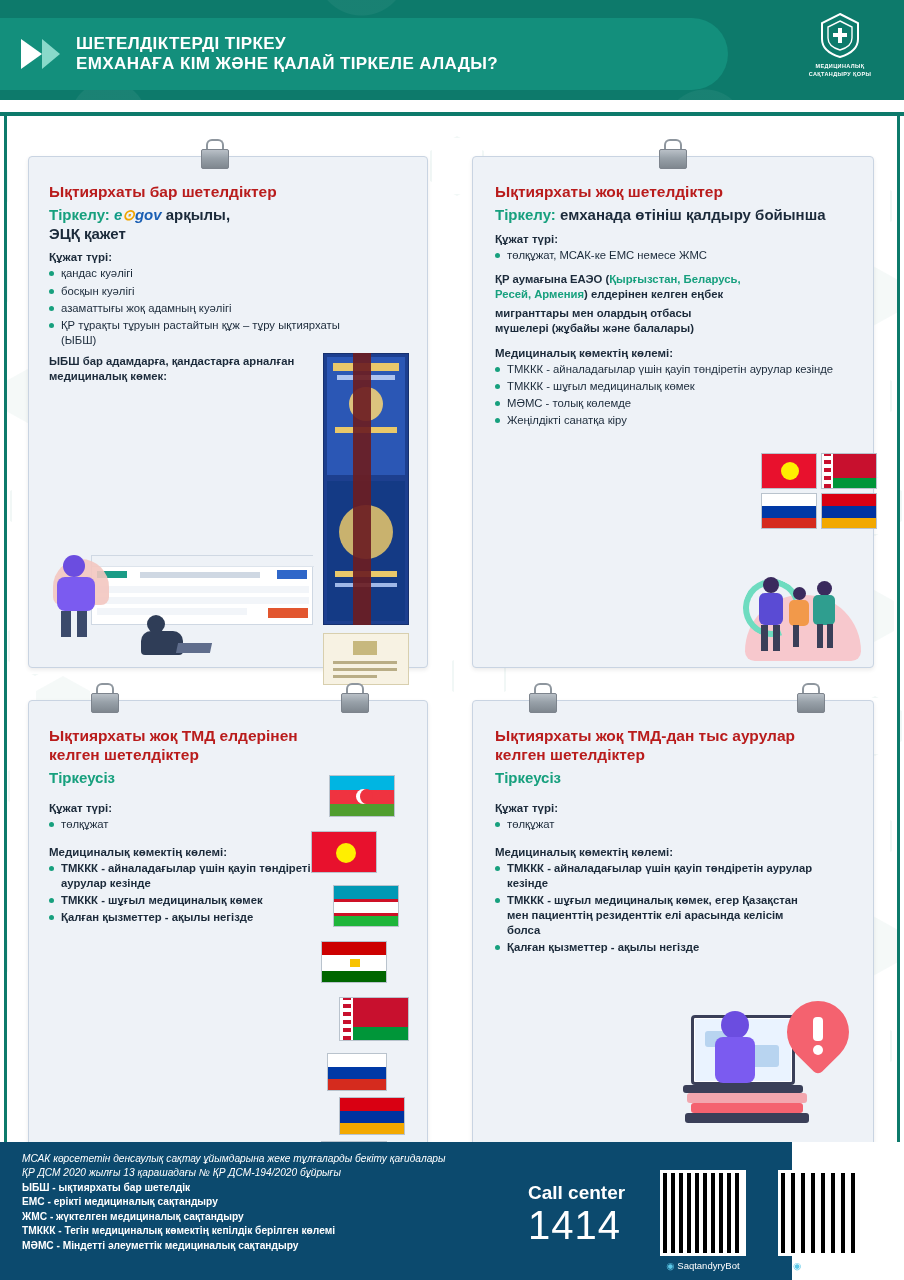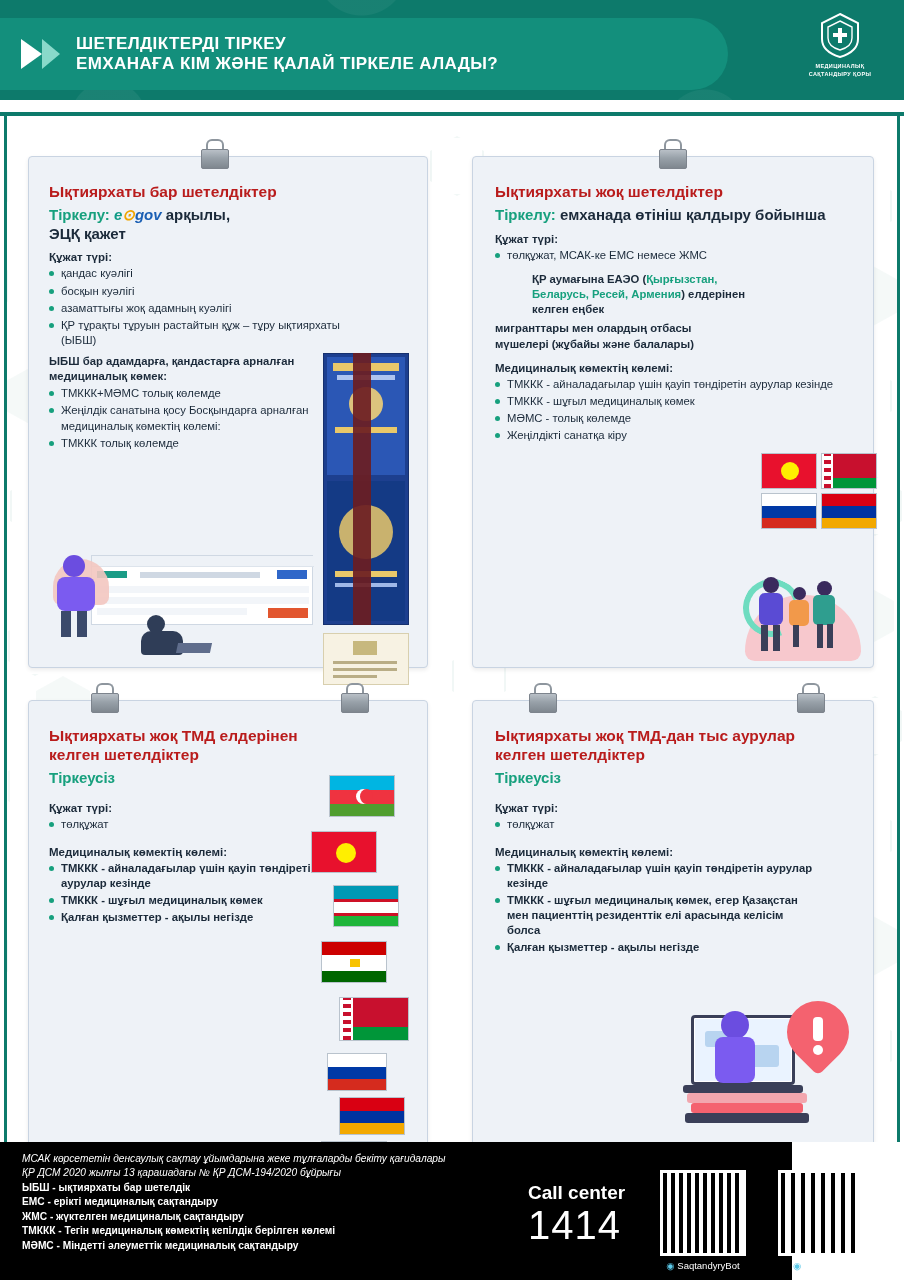--- a/index.html
+++ b/index.html
@@ -117,21 +117,21 @@
   .egov .dot { color:#f0a500; }
   .egov .gov { color:#1a5fb4; }
 
   
   .flag { width:56px; height:36px; border:1px solid #b9c3cd; position:relative; overflow:hidden; background:#fff;}
   .fl-row { position:absolute; left:0; width:100%; }
 
   
   .footer {
     position:absolute; left:0; top:1142px; width:792px; height:138px;
-    background:#000000; color:#ffffff;
+    background:#0c4a6e; color:#ffffff;
   }
   .footer-inner { position:absolute; left:22px; top:10px; width:560px; }
   .footer-line { font-size:10.2px; line-height:1.42; font-style:italic; }
   .footer-line.b { font-weight:bold; font-style:normal; }
   .callcenter { position:absolute; left:528px; top:40px; width:170px; text-align:left; }
   .cc-label { font-size:19px; font-weight:bold; }
   .cc-number { font-size:40px; font-weight:normal; line-height:1.05; letter-spacing:1px; }
   .qr { position:absolute; width:86px; height:86px; top:28px; background:#fff; padding:3px; }
   .qr canvas, .qr .grid { width:100%; height:100%; }
   .qr-cap { position:absolute; top:118px; font-size:9.5px; color:#fff; text-align:center; width:120px; }
@@ -218,25 +218,20 @@
 
       <div class="label-bold">Құжат түрі:</div>
       <ul class="bullets">
         <li>қандас куәлігі</li>
         <li>босқын куәлігі</li>
         <li>азаматтығы жоқ адамның куәлігі</li>
         <li>ҚР тұрақты тұруын растайтын құж – тұру ықтиярхаты (ЫБШ)</li>
       </ul>
 
       <div class="para">ЫБШ бар адамдарға, қандастарға арналған медициналық көмек:</div>
-      <ul class="bullets">
-        <li>ТМККК+МӘМС толық көлемде</li>
-        <li>Жеңілдік санатына қосу Босқындарға арналған медициналық көмектің көлемі:</li>
-        <li>ТМККК толық көлемде</li>
-      </ul>
     </div>
 
     <div style="position:absolute; left:294px; top:196px; width:86px; height:310px;">
       <div style="position:absolute; left:0; top:0; width:86px; height:272px; background:#1d3f8f; border:1px solid #16306e;"></div>
       <div style="position:absolute; left:4px; top:4px; width:78px; height:118px; background:#2b57b5;"></div>
       <div style="position:absolute; left:10px; top:10px; width:66px; height:8px; background:#e9c86a;"></div>
       <div style="position:absolute; left:14px; top:22px; width:58px; height:5px; background:#cfe0ff; opacity:.8;"></div>
       <div style="position:absolute; left:26px; top:34px; width:34px; height:34px; background:#f0cf77; border-radius:50%; opacity:.9;"></div>
       <div style="position:absolute; left:12px; top:74px; width:62px; height:6px; background:#e9c86a;"></div>
       <div style="position:absolute; left:4px; top:128px; width:78px; height:140px; background:#143a85;"></div>
@@ -288,21 +283,21 @@
         <span class="green">Тіркелу:</span>
         <span>емханада өтініш қалдыру бойынша</span>
       </div>
 
       <div class="label-bold">Құжат түрі:</div>
       <ul class="bullets">
         <li>төлқұжат, МСАК-ке ЕМС немесе ЖМС</li>
       </ul>
 
       <div style="width:250px;">
-        <div class="para" style="margin-top:9px;margin-left:37px;">
+        <div class="para" style="margin-top:9px;">
           <span>ҚР аумағына ЕАЭО (</span><span class="green">Қырғызстан, Беларусь, Ресей, Армения</span><span>) елдерінен келген еңбек</span>
         </div>
         <div class="para-reg" style="font-weight:bold;">мигранттары мен олардың отбасы мүшелері (жұбайы және балалары)</div>
       </div>
 
       <div class="label-bold" style="margin-top:10px;">Медициналық көмектің көлемі:</div>
       <ul class="bullets" style="width:348px;">
         <li>ТМККК - айналадағылар үшін қауіп төндіретін аурулар кезінде</li>
         <li>ТМККК - шұғыл медициналық көмек</li>
         <li>МӘМС - толық көлемде</li>

